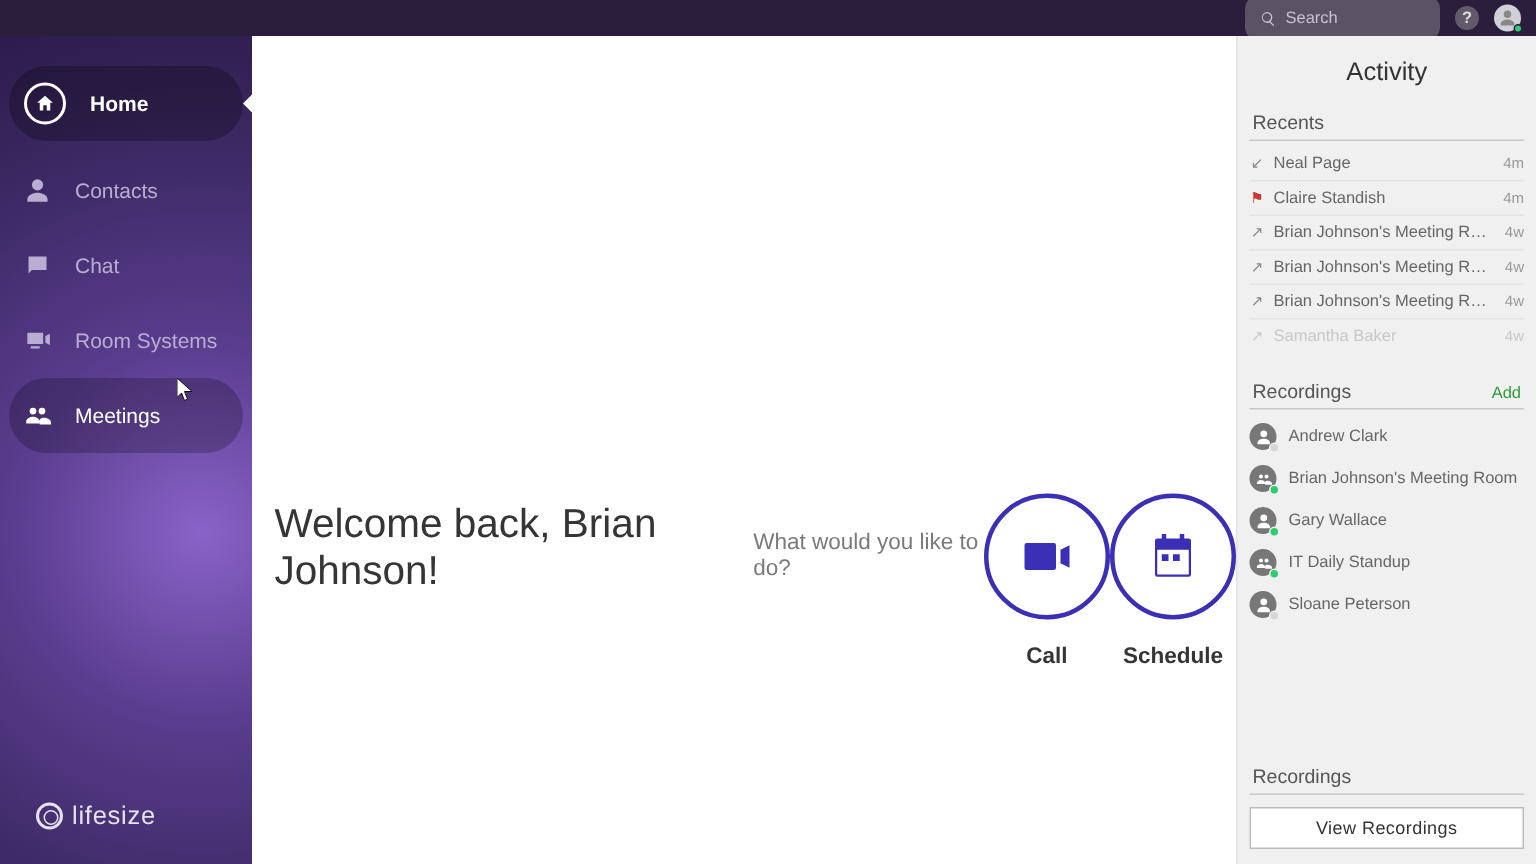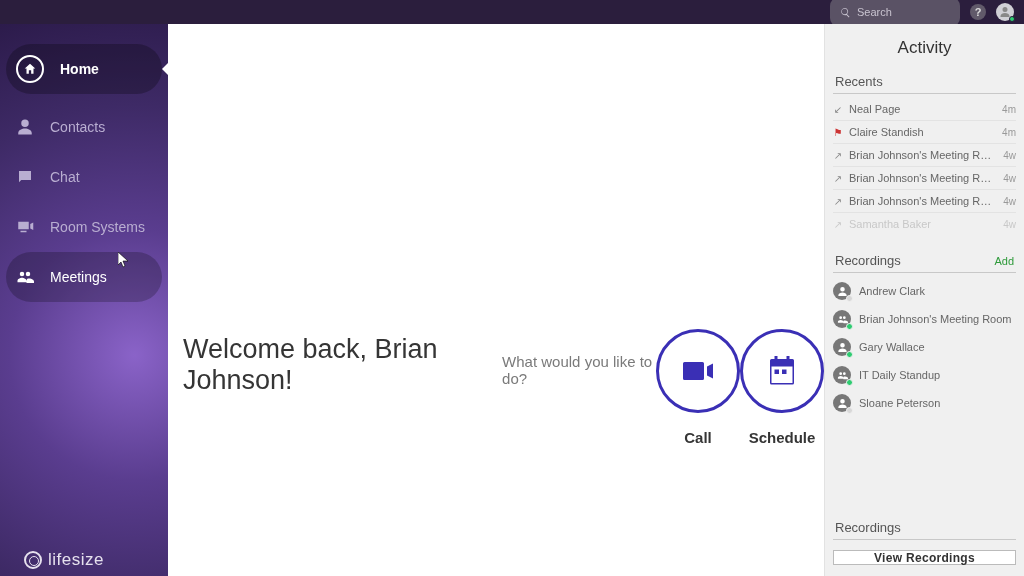--- a/index.html
+++ b/index.html
@@ -88,21 +88,21 @@
     width:0; height:0; border-top:6px solid transparent; border-bottom:6px solid transparent;
     border-right:6px solid #fff;
   }
   .home-circle {
     width:28px; height:28px; border:2px solid #fff; border-radius:50%;
     display:flex; align-items:center; justify-content:center; flex-shrink:0;
   }
   .home-circle svg { width:14px; height:14px; fill:#fff; }
   .cursor-img { position:absolute; left:118px; top:228px; width:12px; height:16px; pointer-events:none;}
   .logo {
-    position:absolute; bottom:6px; left:24px;
+    position:absolute; bottom:22px; left:24px;
     color:#e6e1ee; display:flex; align-items:center; gap:6px;
     font-size:17px; font-weight:500; letter-spacing:0.5px;
   }
   .logo-ring { width:18px; height:18px; border:2px solid #e6e1ee; border-radius:50%; position:relative;}
   .logo-ring::after{content:''; position:absolute; left:3px; top:3px; width:8px; height:8px; border:1.5px solid #e6e1ee; border-radius:50%;}
 
   
   .main {
     flex:1;
     background:#fff;
@@ -168,22 +168,22 @@
   .fav-dot.gray{ background:#d8d8d8;}
   .fav-dot.green{ background:#2ecc71;}
   .fav-name { white-space:nowrap; overflow:hidden; text-overflow:ellipsis; }
 
   .recordings { margin-top:auto; }
   .recordings-header {
     font-size:13px; color:#555; border-bottom:1px solid #c8c8c8;
     padding:4px 2px; margin-bottom:8px;
   }
   .view-recordings-btn {
-    width:100%; height:15px; background:#fff; border:1px solid #bbb;
-    font-size:12px; font-weight:700; color:#333; letter-spacing:0.3px;
+    width:100%; height:28px; background:#fff; border:1px solid #bbb;
+    font-size:12px; font-weight:400; color:#333; letter-spacing:0.3px;
     cursor:pointer;
   }
 </style>
 </head>
 <body>
 
 <div class="topbar">
   <div class="search-box">
     <svg viewBox="0 0 24 24">
         <path d="M10 2a8 8 0 015.3 13.9l5.4 5.4-1.4 1.4-5.4-5.4A8 8 0 1110 2zm0 2a6 6 0 100 12 6 6 0 000-12z"></path>

